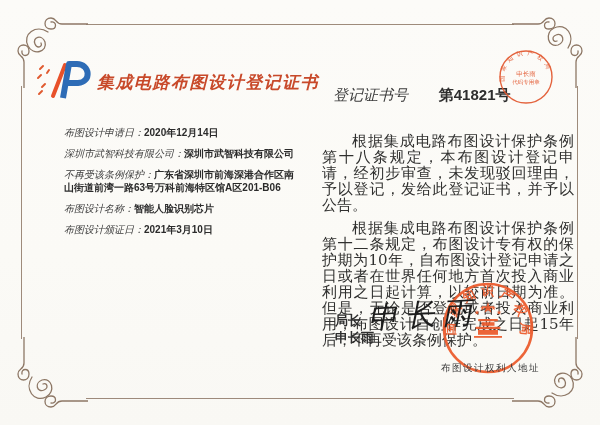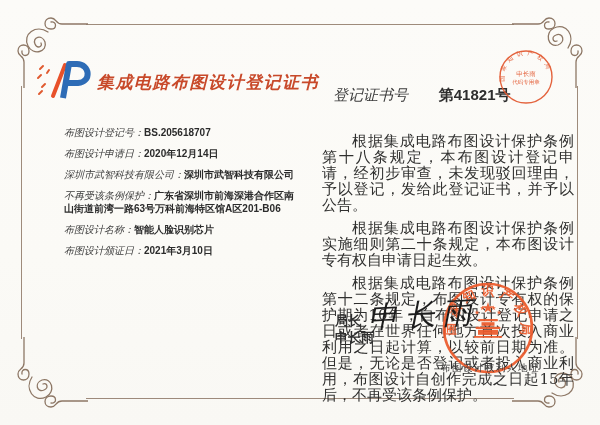--- a/index.html
+++ b/index.html
@@ -121,32 +121,30 @@
         </defs>
       <text font-size="6" fill="#e2572e" letter-spacing="4" font-family="DejaVu Serif, serif">
         <textPath href="#sring" startOffset="3">国家知识产权局</textPath>
       </text>
       <text x="29" y="28" text-anchor="middle" font-size="6.5" fill="#e2572e" font-family="DejaVu Serif, serif">申长雨</text>
       <text x="29" y="36" text-anchor="middle" font-size="5.5" fill="#e2572e" font-family="DejaVu Serif, serif">代码专用章</text>
     </svg>
   </div>
 
   <div class="leftcol">
-    <p class="field"><span class="flabel">布图设计登记号：</span><span class="fvalue">BS.205618707</span></p>
     <p class="field"><span class="flabel">布图设计申请日：</span><span class="fvalue">2020年12月14日</span></p>
     <p class="field"><span class="flabel">深圳市武智科技有限公司：</span><span class="fvalue">深圳市武智科技有限公司</span></p>
     <p class="field"><span class="flabel">不再受该条例保护：</span><span class="fvalue">广东省深圳市前海深港合作区南山街道前湾一路63号万科前海特区馆A区201-B06</span></p>
     <p class="field"><span class="flabel">布图设计名称：</span><span class="fvalue">智能人脸识别芯片</span></p>
     <p class="field"><span class="flabel">布图设计颁证日：</span><span class="fvalue">2021年3月10日</span></p>
   </div>
 
 
   <div class="rightcol">
     <p class="para">根据集成电路布图设计保护条例第十八条规定，本布图设计登记申请，经初步审查，未发现驳回理由，予以登记，发给此登记证书，并予以公告。</p>
-    <p class="para">根据集成电路布图设计保护条例实施细则第二十条规定，本布图设计专有权自申请日起生效。</p>
     <p class="para">根据集成电路布图设计保护条例第十二条规定，布图设计专有权的保护期为10年，自布图设计登记申请之日或者在世界任何地方首次投入商业利用之日起计算，以较前日期为准。但是，无论是否登记或者投入商业利用，布图设计自创作完成之日起15年后，不再受该条例保护。</p>
   </div>
 
   <div class="director">
     <div>局长</div>
     <div>申长雨</div>
   </div>
   <div class="autograph">申长雨</div>
   <div class="issuedate">布图设计权利人地址</div>
 

